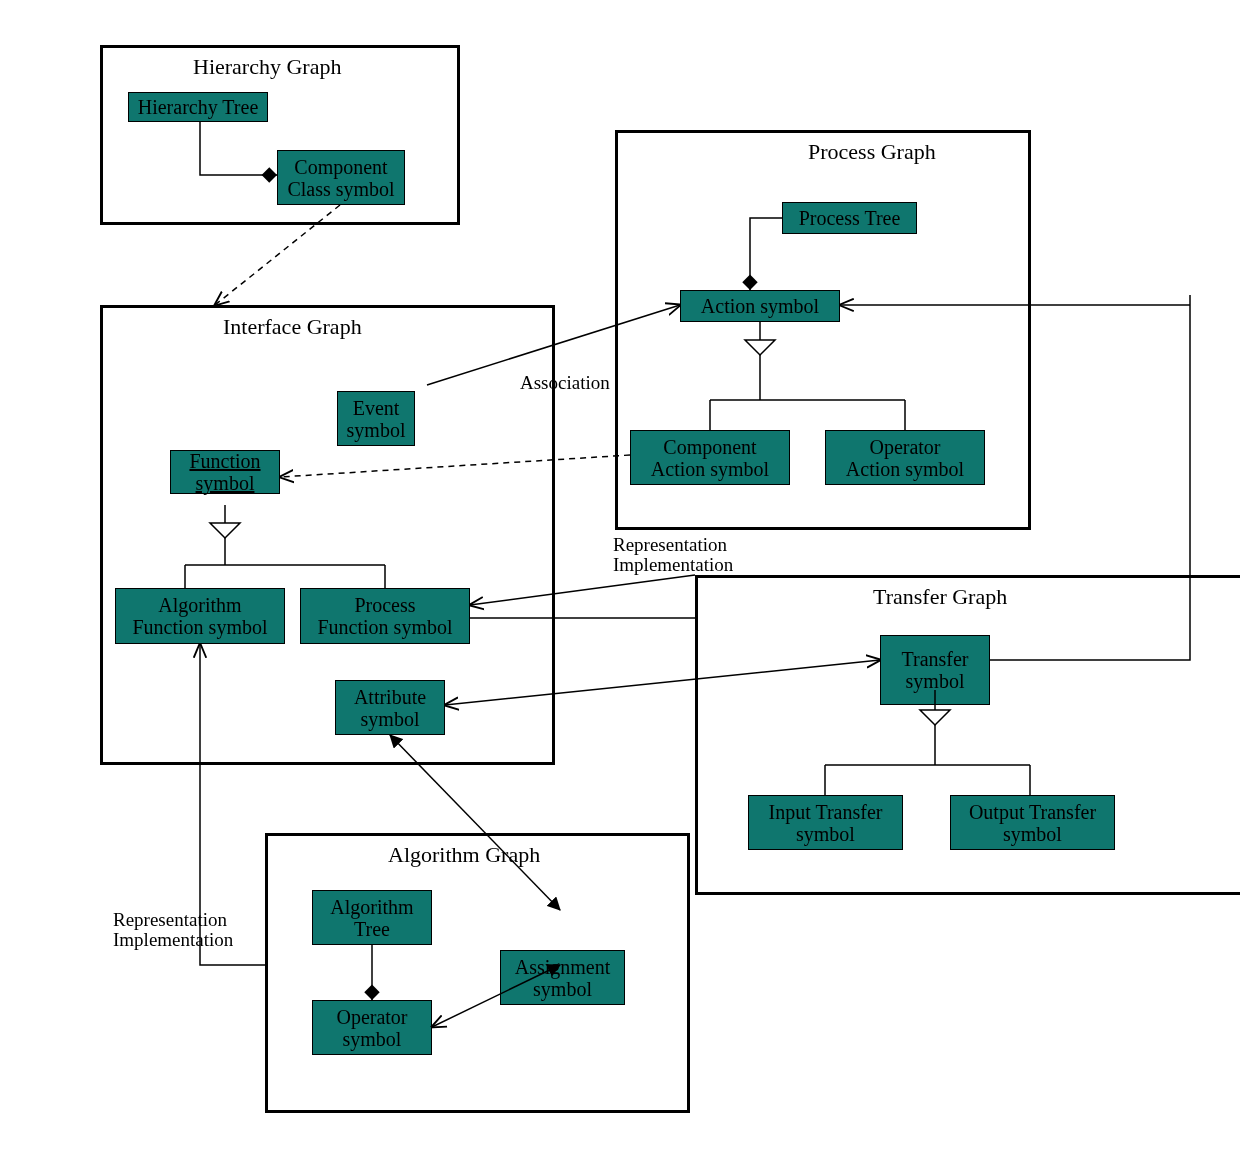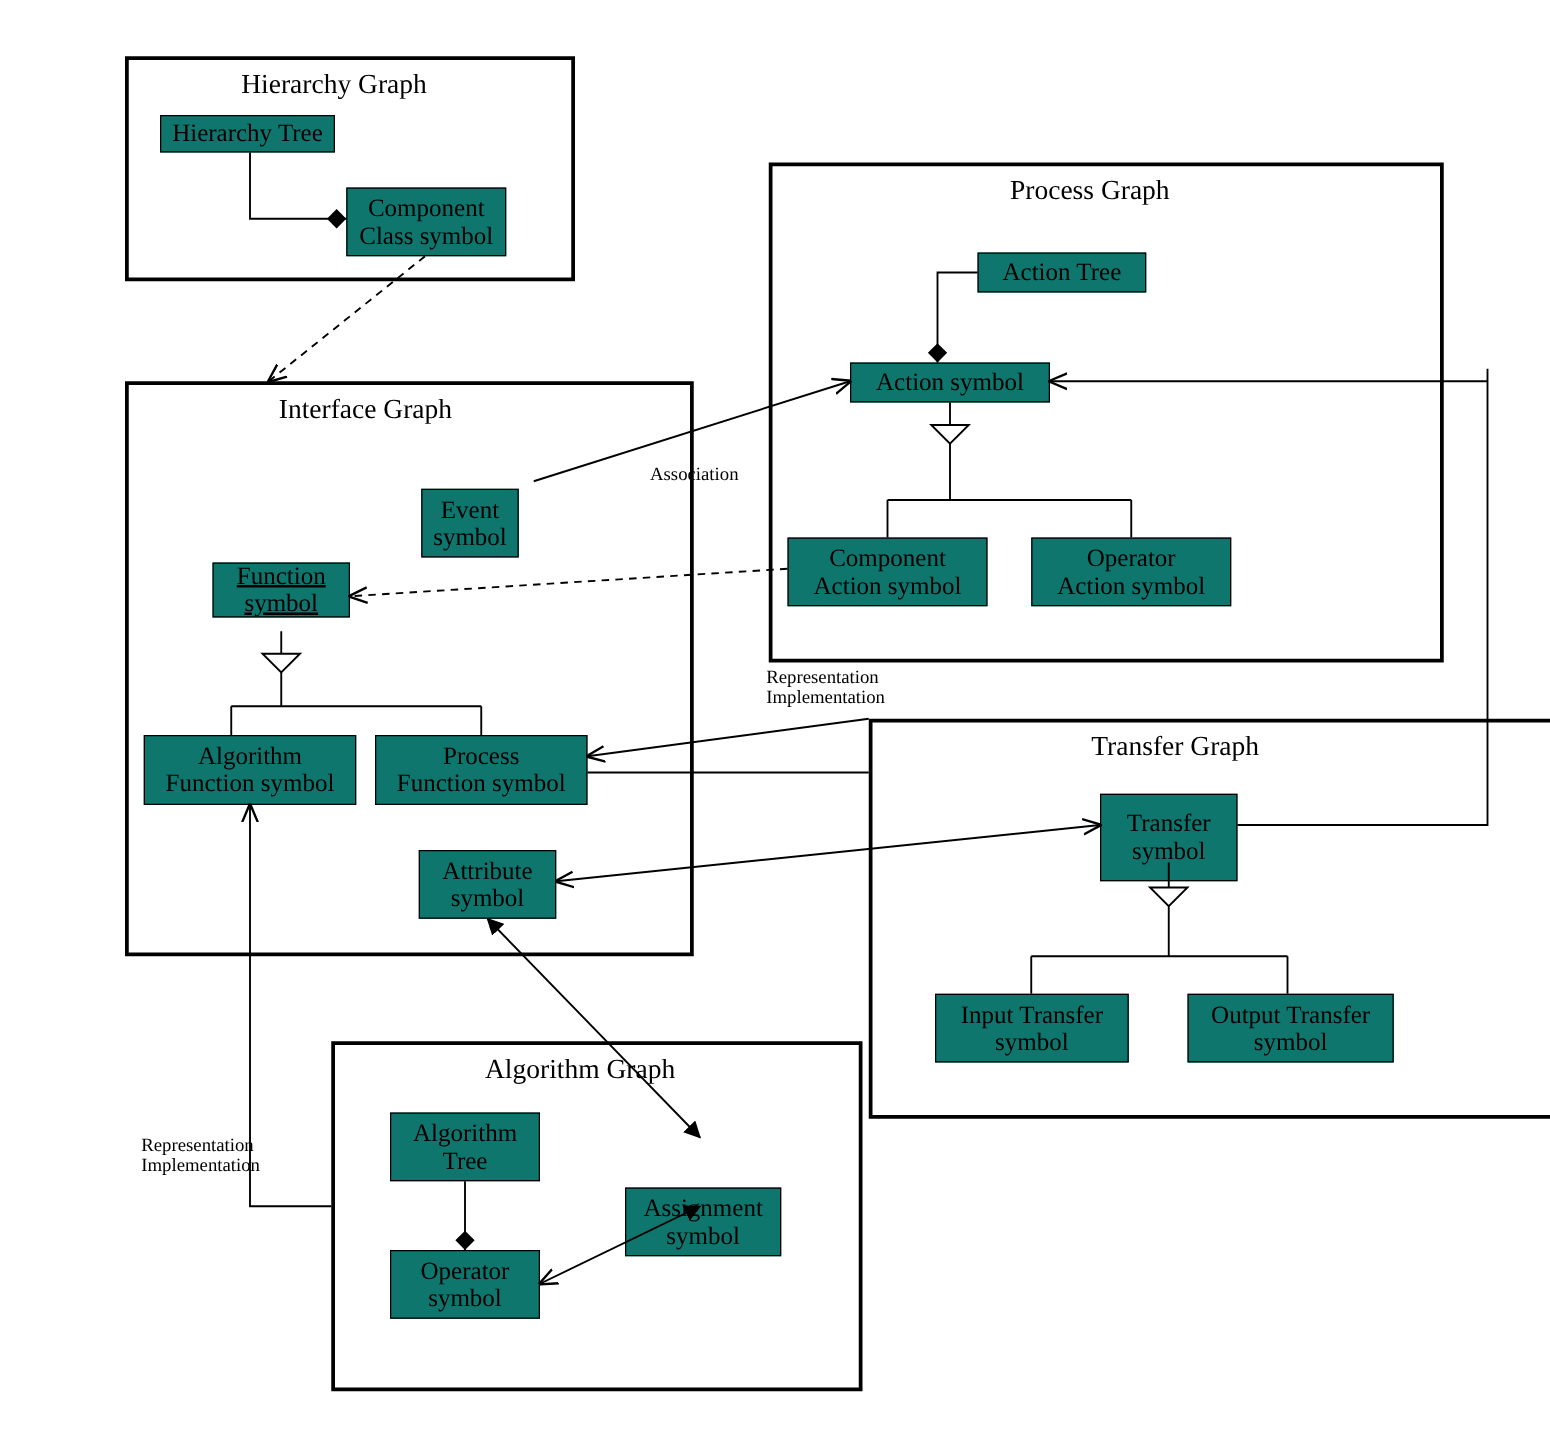--- a/index.html
+++ b/index.html
@@ -35,21 +35,21 @@
     line-height: 1.1;
     padding: 2px 4px;
     background: #0f766e;
     display: flex;
     flex-direction: column;
     justify-content: center;
     align-items: center;
   }
   .label {
     position: absolute;
-    font-size: 15px;
+    font-size: 19px;
     line-height: 1.05;
     white-space: nowrap;
   }
   svg.overlay {
     position: absolute;
     left: 0; top: 0;
     width: 1240px;
     height: 1151px;
     pointer-events: none;
   }
@@ -67,24 +67,24 @@
 
   <div class="group" style="left:100px; top:305px; width:455px; height:460px;">
     <div class="group-title" style="left:120px; top:6px;">Interface Graph</div>
   </div>
   <div class="box" style="left:337px; top:355px; width:78px; height:55px;margin-top:36px;">Event<br>symbol</div>
   <div class="box" style="left:170px; top:450px; width:110px; height:44px;text-decoration:underline;">Function<br>symbol</div>
   <div class="box" style="left:115px; top:588px; width:170px; height:56px;">Algorithm<br>Function symbol</div>
   <div class="box" style="left:300px; top:588px; width:170px; height:56px;">Process<br>Function symbol</div>
   <div class="box" style="left:335px; top:680px; width:110px; height:55px;">Attribute<br>symbol</div>
 
-  <div class="group" style="left:615px; top:130px; width:540px; height:400px;">
+  <div class="group" style="left:615px; top:130px; width:416px; height:400px;">
     <div class="group-title" style="left:190px; top:6px;">Process Graph</div>
   </div>
-  <div class="box" style="left:782px; top:202px; width:135px; height:32px;">Action Tree</div>
+  <div class="box" style="left:782px; top:202px; width:135px; height:32px;">Process Tree</div>
   <div class="box" style="left:680px; top:290px; width:160px; height:32px;">Action symbol</div>
   <div class="box" style="left:630px; top:430px; width:160px; height:55px;">Component<br>Action symbol</div>
   <div class="box" style="left:825px; top:430px; width:160px; height:55px;">Operator<br>Action symbol</div>
 
   <div class="group" style="left:695px; top:575px; width:585px; height:320px;">
     <div class="group-title" style="left:175px; top:6px;">Transfer Graph</div>
   </div>
   <div class="box" style="left:880px; top:635px; width:110px; height:70px;">Transfer<br>symbol</div>
   <div class="box" style="left:748px; top:795px; width:155px; height:55px;">Input Transfer<br>symbol</div>
   <div class="box" style="left:950px; top:795px; width:165px; height:55px;">Output Transfer<br>symbol</div>

